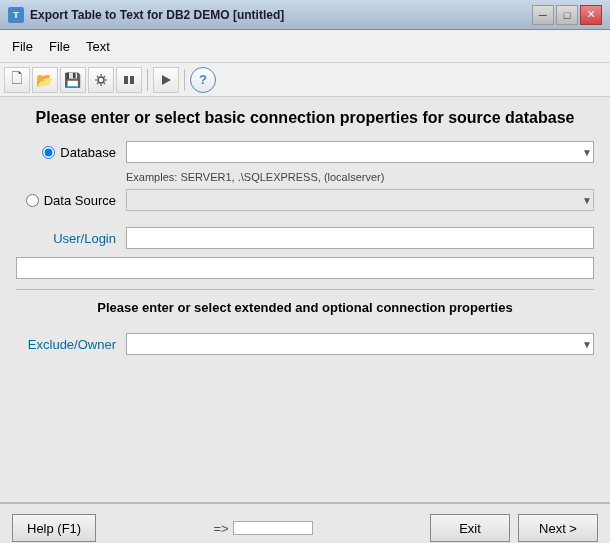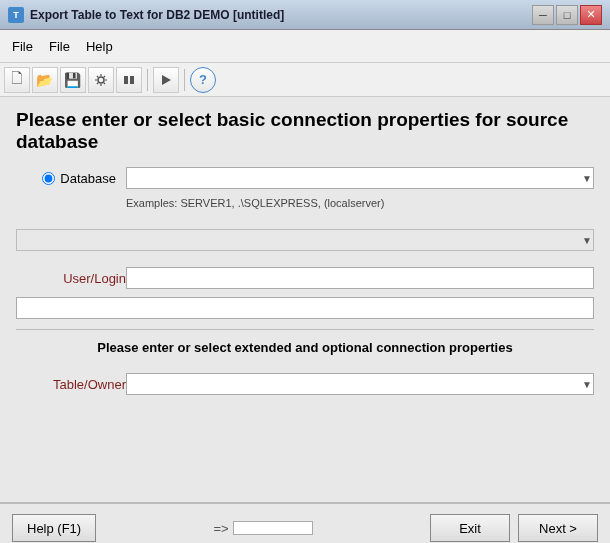--- a/index.html
+++ b/index.html
@@ -89,36 +89,37 @@
 
     
     .main-content {
       background: #e8e8e8;
       padding: 12px 16px;
       height: calc(543px - 30px - 24px - 34px - 50px);
       overflow-y: auto;
     }
 
     .section-header {
-      text-align: left;
+      text-align: center;
       font-weight: bold;
       color: #000;
       margin-bottom: 14px;
-      font-size: 19px;
+      font-size: 16px;
     }
 
     .form-row {
       display: flex;
       align-items: center;
       margin-bottom: 8px;
     }
     .form-label {
       width: 110px;
       text-align: right;
-      color: #7f1d1d;
+      padding-right: 10px;
+      color: #0369a1;
       font-size: 13px;
       flex-shrink: 0;
     }
     .form-control-wrap {
       flex: 1;
     }
     .radio-label {
       display: flex;
       align-items: center;
       gap: 5px;
@@ -165,21 +166,21 @@
       transform: translateY(-50%);
       pointer-events: none;
       font-size: 10px;
       color: #555;
     }
 
     .hint-text {
       font-size: 11px;
       color: #444;
       margin-left: 110px;
-      margin-bottom: 20px;
+      margin-bottom: 6px;
     }
 
     .separator-line {
       border: none;
       border-top: 1px solid #bbb;
       margin: 10px 0;
     }
 
     .section-header2 {
       text-align: center;
@@ -246,21 +247,21 @@
   <div class="title-bar-controls">
     <div class="tb-btn">─</div>
     <div class="tb-btn">□</div>
     <div class="tb-btn close">✕</div>
   </div>
 </div>
 
 <div class="menu-bar">
   <div class="menu-item">File</div>
   <div class="menu-item">File</div>
-  <div class="menu-item">Help</div>
+  <div class="menu-item">Text</div>
 </div>
 
 <div class="toolbar">
   <div class="toolbar-btn">🗋</div>
   <div class="toolbar-btn">📂</div>
   <div class="toolbar-btn">💾</div>
   <div class="toolbar-btn">
     <svg width="14" height="14" viewBox="0 0 14 14" fill="none">
       <circle cx="7" cy="7" r="3" stroke="#555" stroke-width="1.5"></circle>
       <path d="M7 1v2M7 11v2M1 7h2M11 7h2M2.9 2.9l1.4 1.4M9.7 9.7l1.4 1.4M2.9 11.1l1.4-1.4M9.7 4.3l1.4-1.4" stroke="#555" stroke-width="1.2"></path>
@@ -295,20 +296,24 @@
       <select class="form-select">
         <option value=""></option>
       </select>
       <span class="select-arrow">▼</span>
     </div>
   </div>
 
   <div class="hint-text">Examples: SERVER1, .\SQLEXPRESS, (localserver)</div>
 
   <div class="form-row">
+    <label class="radio-label">
+      <input type="radio" name="conn-type" style="">
+      <span>Data Source</span>
+    </label>
     <div class="form-select-wrap">
       <select class="form-select" disabled="">
         <option value=""></option>
       </select>
       <span class="select-arrow">▼</span>
     </div>
   </div>
 
   <div style="height:8px;"></div>
 
@@ -323,21 +328,21 @@
     <div class="form-control-wrap">
       <input type="password" class="form-input" value="" style="">
     </div>
   </div>
 
   <hr class="separator-line">
 
   <div class="section-header2">Please enter or select extended and optional connection properties</div>
 
   <div class="form-row">
-    <div class="form-label">Table/Owner</div>
+    <div class="form-label">Exclude/Owner</div>
     <div class="form-select-wrap">
       <select class="form-select">
         <option value=""></option>
       </select>
       <span class="select-arrow">▼</span>
     </div>
   </div>
 
   <div class="form-row">
   </div>

